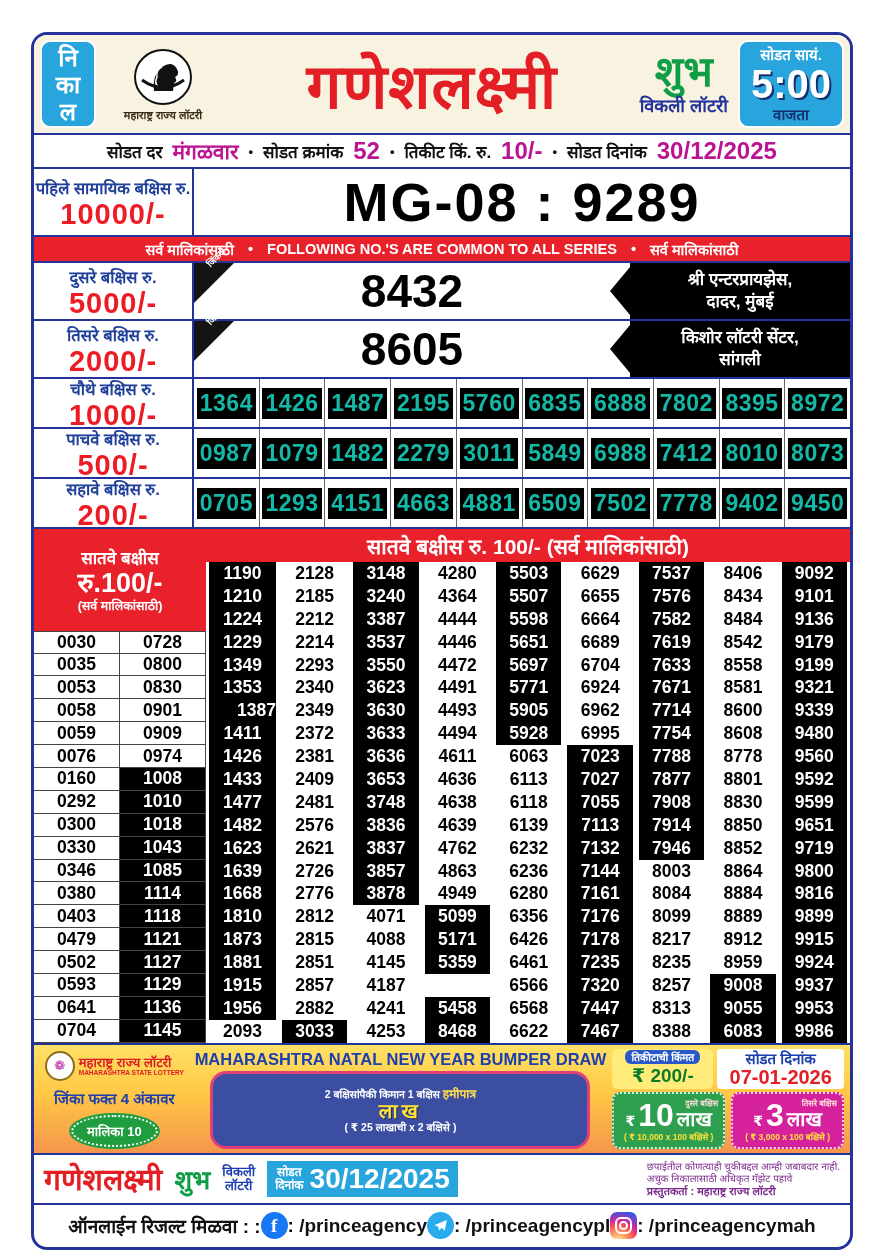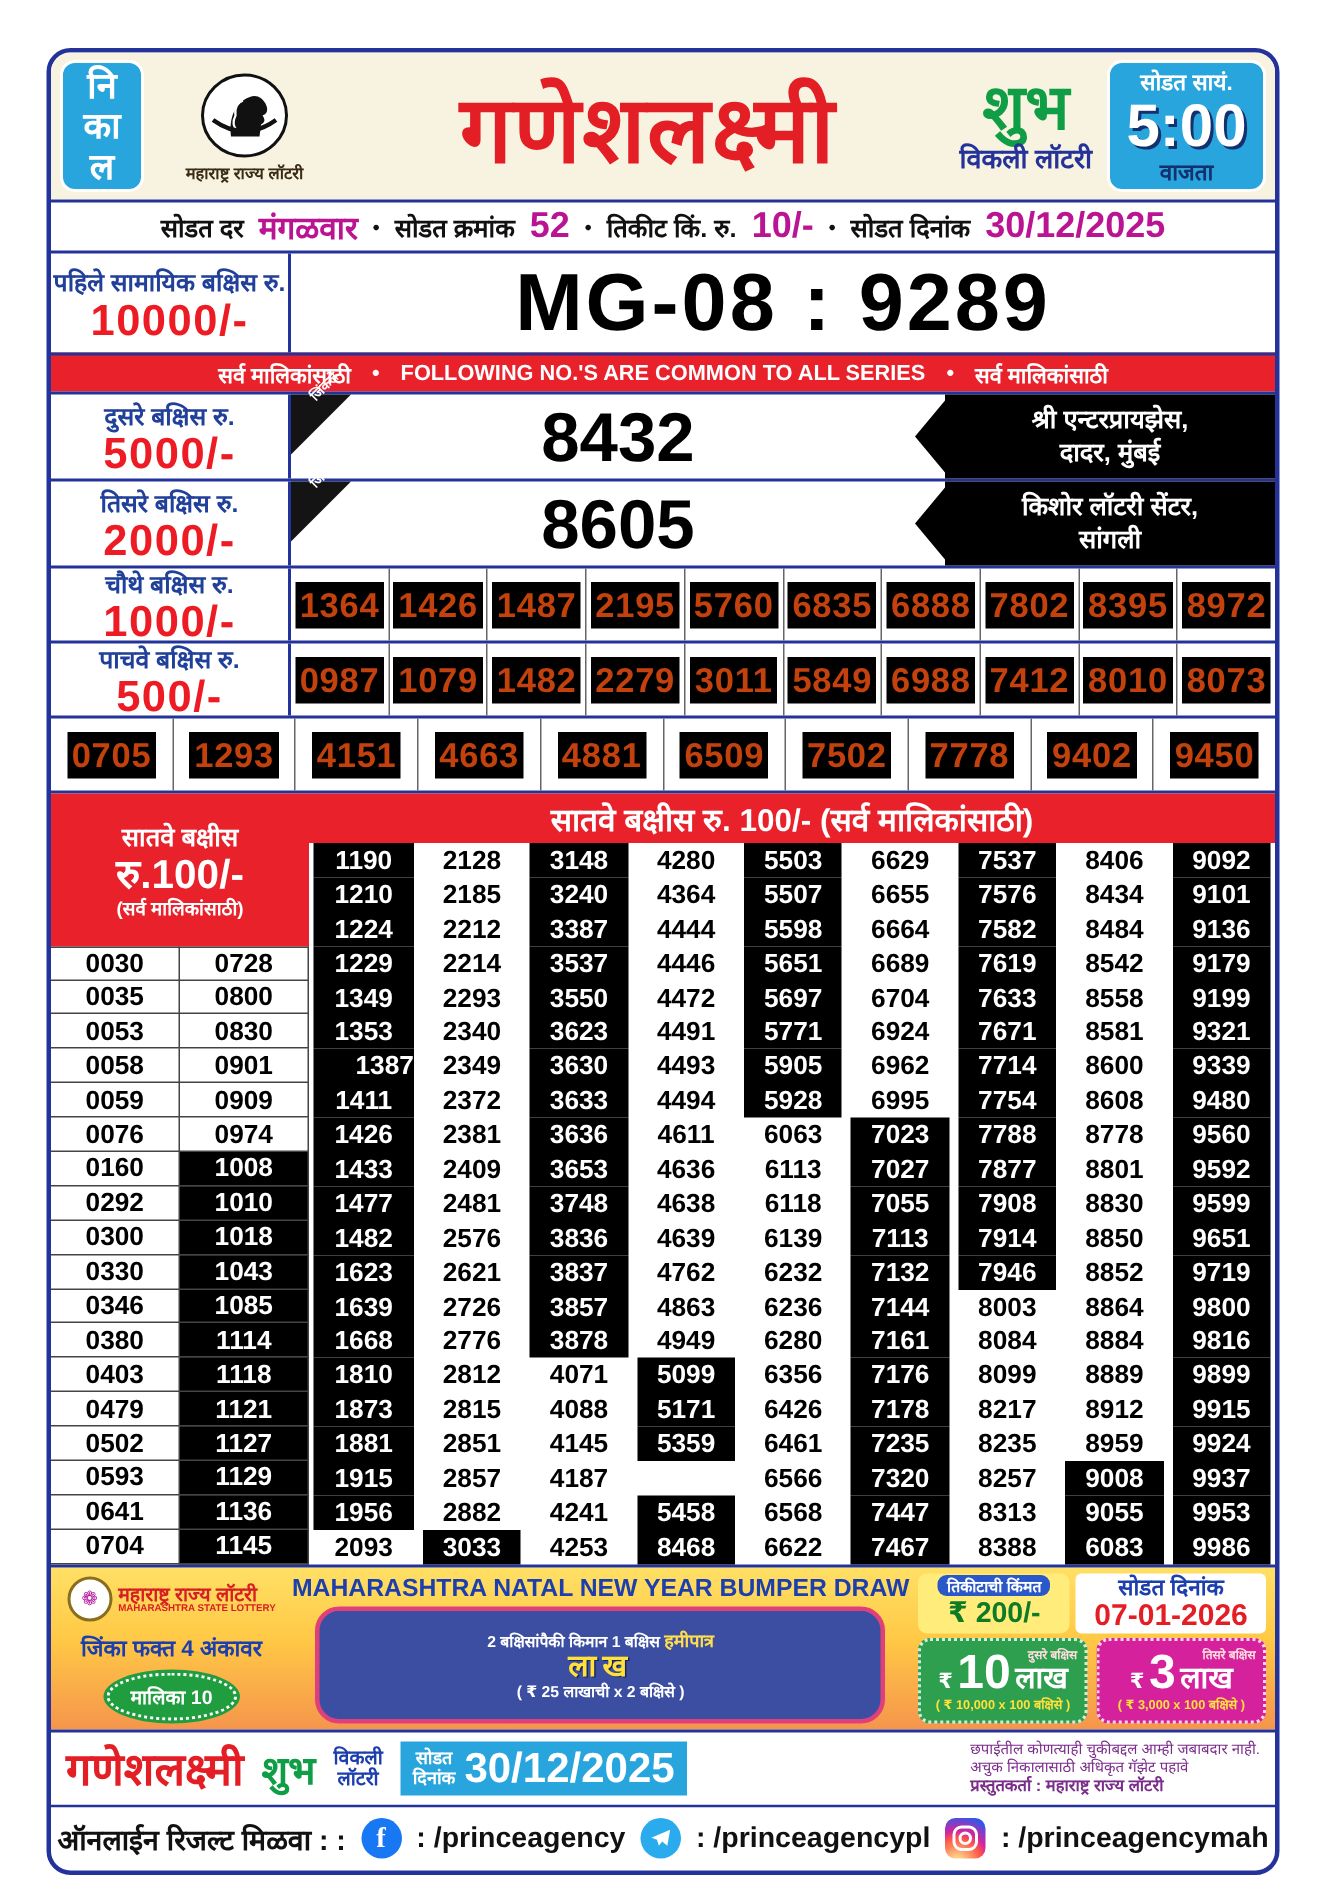--- a/index.html
+++ b/index.html
@@ -38,21 +38,21 @@
   .ribbon{position:absolute;left:0;top:0;width:0;height:0;border-top:40px solid #141414;border-right:40px solid transparent;}
   .ribbon span{position:absolute;top:-34px;left:1px;color:#fff;font-size:9px;transform:rotate(-45deg);transform-origin:left top;display:block;width:46px;text-align:center;}
   .seller{width:220px;background:#000;color:#fff;display:flex;flex-direction:column;align-items:center;justify-content:center;
           font-size:17px;font-weight:bold;position:relative;line-height:22px;text-align:center;}
   .seller .notch{position:absolute;left:-20px;top:50%;transform:translateY(-50%);width:0;height:0;
           border-top:24px solid transparent;border-bottom:24px solid transparent;border-right:20px solid #000;}
   .pchips{height:48px;}
   .chips{flex:1;display:flex;}
   .cell{flex:1;display:flex;align-items:center;justify-content:center;border-left:1.5px solid #666;}
   .cell:first-child{border-left:none;}
-  .chip{background:#000;color:#c2410c;font-weight:bold;font-size:23px;padding:2px 3px;letter-spacing:0.5px;}
+  .chip{background:#000;color:#14b8a6;font-weight:bold;font-size:23px;padding:2px 3px;letter-spacing:0.5px;}
   
   .seventh{display:grid;grid-template-columns:86px 86px repeat(9,1fr);grid-template-rows:33px repeat(21,22.9px);}
   .band7{grid-column:3/12;grid-row:1;background:#e8212b;color:#fff;font-weight:bold;font-size:21px;display:flex;align-items:center;justify-content:center;}
   .block7{grid-column:1/3;grid-row:1/5;background:#e8212b;color:#fff;display:flex;flex-direction:column;align-items:center;justify-content:center;text-align:center;}
   .block7 .b1{font-size:17px;font-weight:bold;}
   .block7 .b2{font-size:27px;font-weight:bold;line-height:28px;}
   .block7 .b3{font-size:12.5px;font-weight:bold;}
   .ncell{display:flex;align-items:center;justify-content:center;font-weight:bold;font-size:17.5px;color:#000;}
   .ncell.black{background:#000;color:#fff;}
   .lcell{border-right:1.5px solid #444;border-bottom:1.5px solid #444;}
@@ -99,21 +99,21 @@
   
   .fstrip{height:48px;display:flex;align-items:center;padding:0 10px;gap:12px;}
   .fname{color:#e31e25;font-weight:bold;font-size:30px;}
   .fshubh{color:#0f9d45;font-weight:bold;font-size:26px;}
   .fweek{color:#1d3fae;font-weight:bold;font-size:13px;line-height:14px;text-align:center;}
   .fdate{background:#29a5dd;color:#fff;display:flex;align-items:center;gap:6px;padding:2px 8px;}
   .fdate .fdl{font-size:12px;font-weight:bold;line-height:13px;text-align:center;}
   .fdate .fdv{font-size:28px;font-weight:bold;}
   .fdisc{margin-left:auto;color:#7b2d8b;font-size:10px;line-height:12px;text-align:left;}
   .fdisc .d3{font-weight:bold;font-size:11px;}
-  .online{height:42px;display:flex;align-items:center;justify-content:center;gap:10px;border-bottom-left-radius:14px;border-bottom-right-radius:14px;}
+  .online{height:42px;display:flex;align-items:center;justify-content:center;border-bottom-left-radius:14px;border-bottom-right-radius:14px;}
   .online .olabel{font-weight:bold;font-size:19px;color:#111;}
   .handle{font-weight:bold;font-size:19px;color:#111;}
   .icn{width:27px;height:27px;border-radius:50%;display:flex;align-items:center;justify-content:center;color:#fff;font-weight:bold;}
   .fb{background:#1877f2;font-size:19px;font-family:"Liberation Serif",serif;}
   .tg{background:#2aabee;}
   .ig{border-radius:7px;background:radial-gradient(circle at 30% 110%,#fdf497 0%,#fd5949 45%,#d6249f 60%,#285aeb 90%);position:relative;}
   .ig::before{content:"";position:absolute;inset:5px;border:2px solid #fff;border-radius:6px;}
   .ig::after{content:"";position:absolute;inset:9px;border:2px solid #fff;border-radius:50%;}
 </style>
 </head>
@@ -284,20 +284,24 @@
         </div>
         <div class="cell">
           <span class="chip">8010</span>
         </div>
         <div class="cell">
           <span class="chip">8073</span>
         </div>
       </div>
   </div>
   <div class="prow pchips sec">
+    <div class="plabel">
+      <span class="l1">सहावे बक्षिस रु.</span>
+      <span class="amt">200/-</span>
+    </div>
     <div class="chips">
         <div class="cell">
           <span class="chip">0705</span>
         </div>
         <div class="cell">
           <span class="chip">1293</span>
         </div>
         <div class="cell">
           <span class="chip">4151</span>
         </div>

